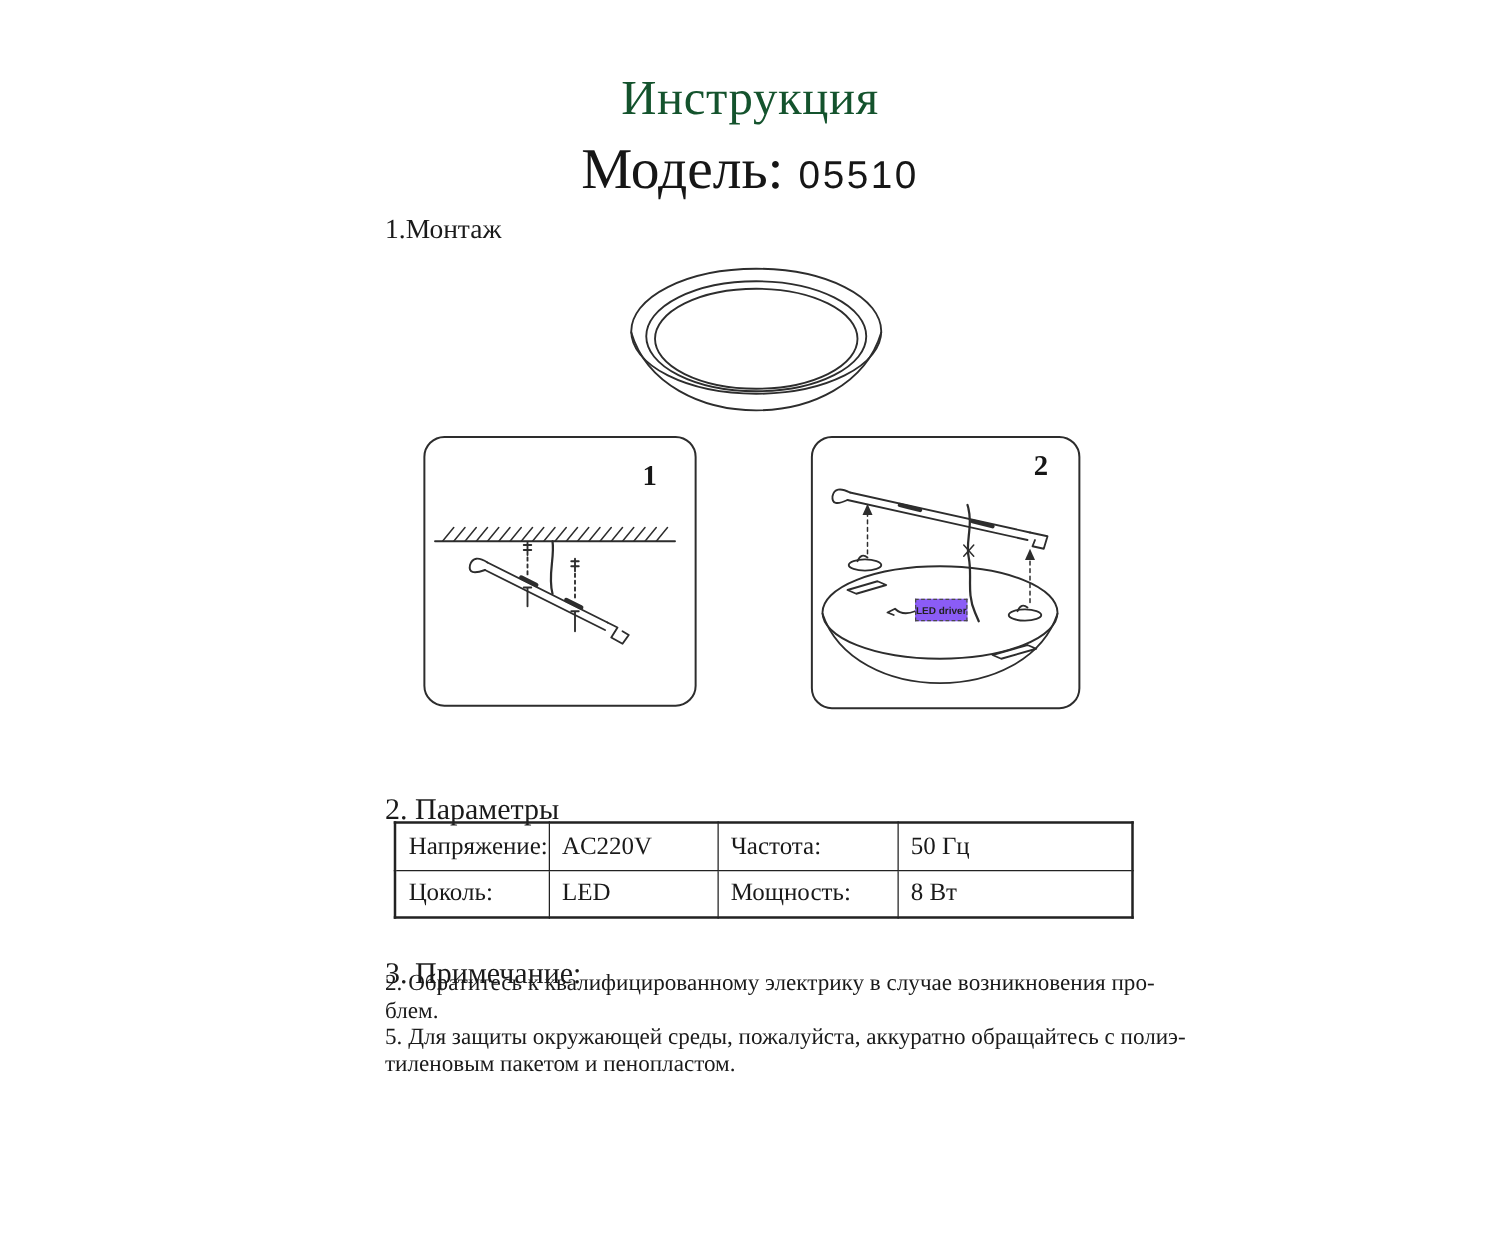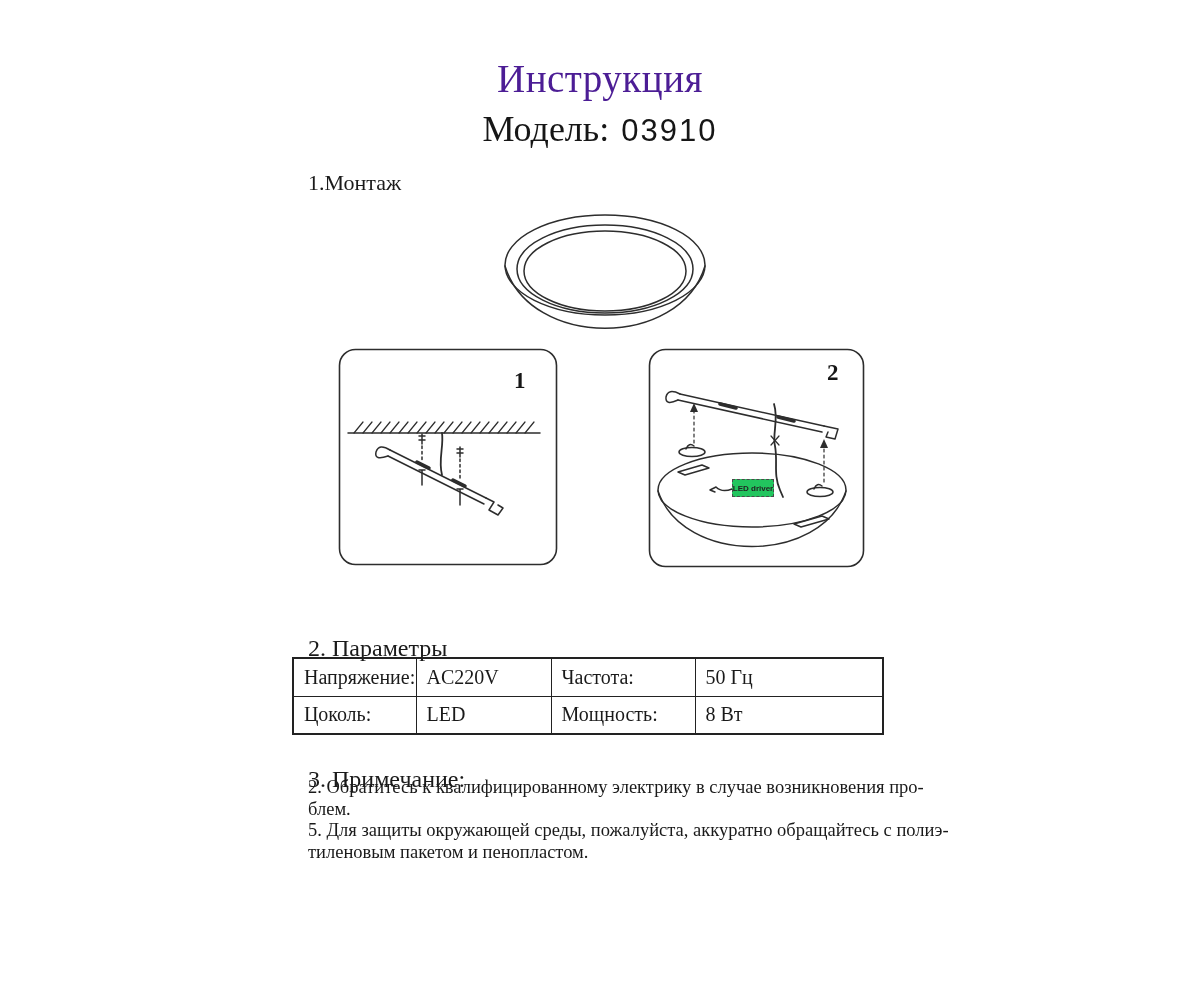--- a/index.html
+++ b/index.html
@@ -6,65 +6,65 @@
   html,body { background:#fff; }
   .page {
     position:relative; width:1200px; height:1000px;
     background:#fff; overflow:hidden;
     font-family:"Liberation Serif","DejaVu Serif",serif;
     color:#1c1c1c;
   }
   .abs { position:absolute; }
   .title {
     top:56px; left:0; width:1200px; text-align:center;
-    font-size:39px; letter-spacing:0.5px; color:#4c1d95;
+    font-size:39px; letter-spacing:0.5px; color:#14532d;
   }
   .model-line { top:108px; left:0; width:1200px; text-align:center; color:#161616; }
-  .model-label { font-size:36px; }
+  .model-label { font-size:46px; }
   .model-number {
     font-family:"Liberation Sans","DejaVu Sans",sans-serif;
     font-size:31px; letter-spacing:2px; margin-left:12px;
   }
   .sec-heading { color:#1a1a1a;margin-top:24px; }
   .sec1 { top:146px; left:308px; font-size:22px; }
   .sec2 { top:611px; left:308px; font-size:24px; }
   .sec3 { top:742px; left:308px; font-size:24px; }
   .sketch { stroke:#2d2d2d; fill:none; stroke-width:1.5; stroke-linecap:round; stroke-linejoin:round; }
   .fig-label { font-size:23px; font-weight:bold; color:#161616; }
   .fig1-label { top:368px; left:514px; }
   .fig2-label { top:360px; left:827px; }
   .led-driver-label {
     top:479px; left:732px; width:42px; height:18px;
-    border:1px dashed #4a4a4a; background:#22c55e;
+    border:1px dashed #4a4a4a; background:#8b5cf6;
     font-family:"Liberation Sans","DejaVu Sans",sans-serif;
     font-size:8px; font-weight:bold; color:#222;
     display:flex; align-items:center; justify-content:center;
     letter-spacing:0; white-space:nowrap;
   }
-  .params-table { top:657px; left:292px; border-collapse:collapse; table-layout:fixed;padding-left:44px; }
+  .params-table { top:657px; left:315px; border-collapse:collapse; table-layout:fixed;padding-left:44px; }
   .params-table td {
     border:1.5px solid #222; height:38px; font-size:20px;
     padding-left:10px; vertical-align:middle; color:#1a1a1a;
   }
   .params-table { border:2px solid #222; }
   .notes {
     top:777px; left:308px; width:680px;
     font-size:18.5px; line-height:21.5px; color:#1a1a1a;
   }
   .note-item { white-space:pre-line; }
 </style>
 </head>
 <body>
 
 <div class="page">
 
   <div class="abs title">Инструкция</div>
 
   <div class="abs model-line">
-    <span class="model-label">Модель:</span><span class="model-number">03910</span>
+    <span class="model-label">Модель:</span><span class="model-number">05510</span>
   </div>
 
   <div class="abs sec-heading sec1">1.Монтаж</div>
 
   <svg class="abs" style="top:205px; left:495px;" width="220" height="140" viewBox="0 0 220 140">
     <g class="sketch">
       <ellipse cx="110" cy="60" rx="100" ry="50"></ellipse>
       <path d="M10,61 C35,144 185,144 210,61"></path>
       <ellipse cx="110" cy="64" rx="88" ry="44"></ellipse>
       <ellipse cx="110" cy="66" rx="81" ry="40"></ellipse>

